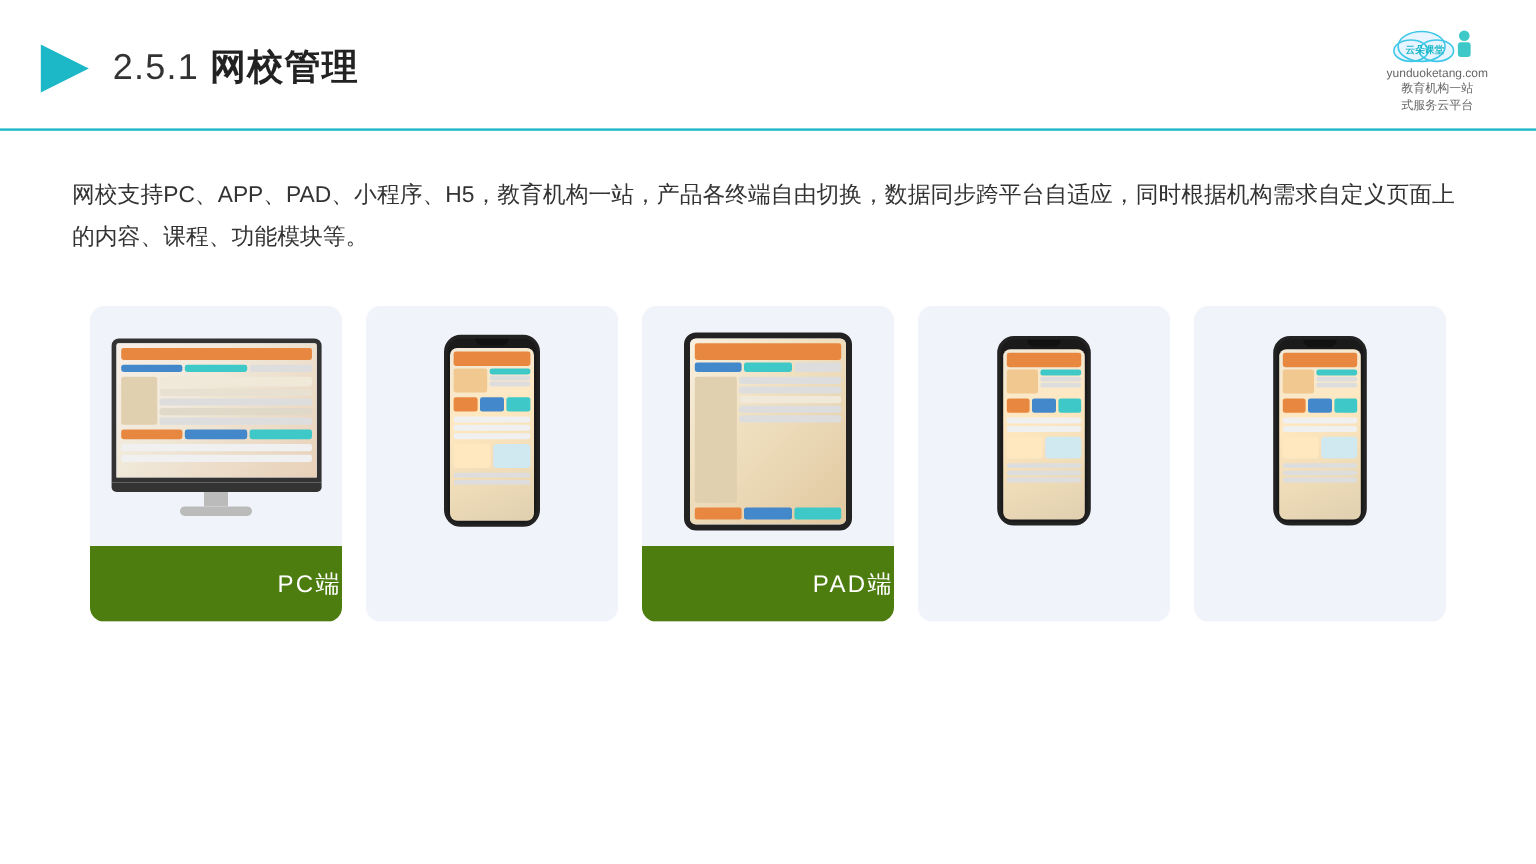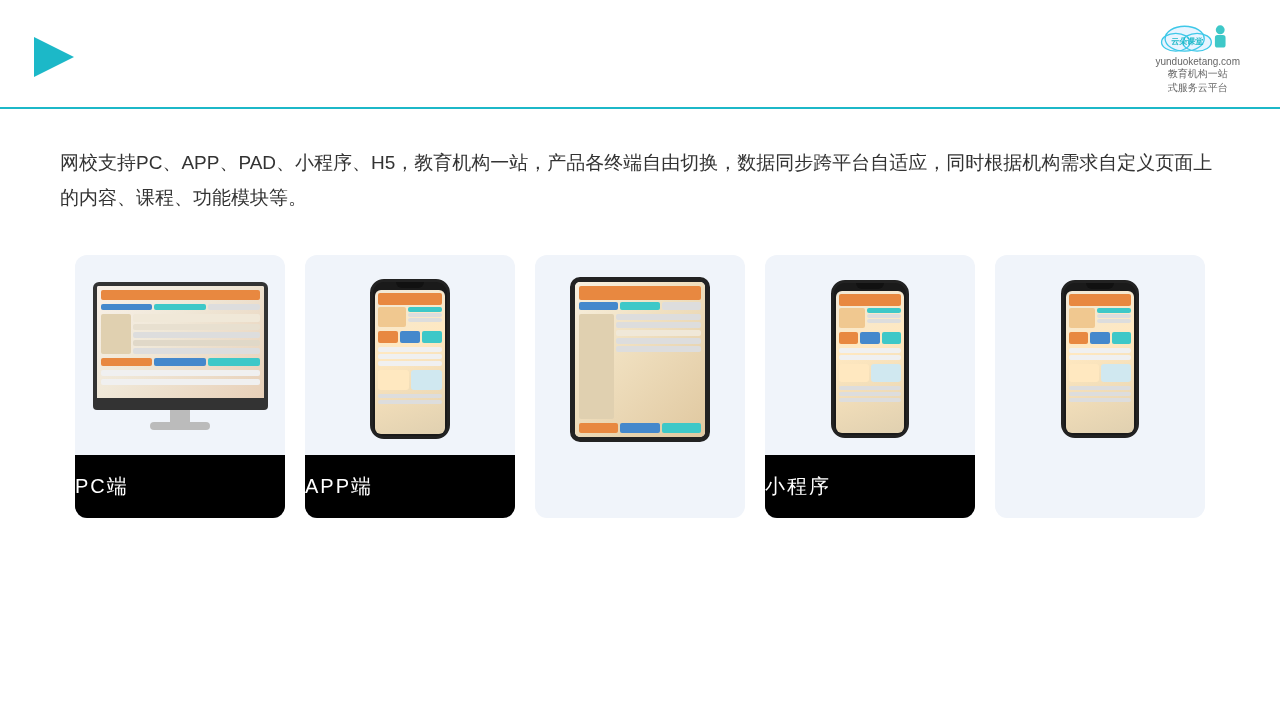--- a/index.html
+++ b/index.html
@@ -87,23 +87,23 @@
       width: 100%;
       height: 200px;
       display: flex;
       align-items: center;
       justify-content: center;
       padding: 16px 10px 8px;
     }
 
     .card-label {
       width: 100%;
-      background: #000000;
+      background: #4d7c0f;
       color: #fff;
-      text-align: left;
+      text-align: right;
       font-size: 20px;
       font-weight: 500;
       padding: 18px 0;
       letter-spacing: 2px;
     }
 
     
     .pc-monitor {
       position: relative;
       width: 175px;
@@ -231,20 +231,24 @@
   </style>
 </head>
 <body>
 
 <div class="header">
   <div class="header-left">
 
     <svg class="play-icon" viewBox="0 0 48 48" xmlns="http://www.w3.org/2000/svg">
       <polygon points="4,4 44,24 4,44" fill="#1cb8c8"></polygon>
     </svg>
+    <h1 class="page-title">
+      <span class="title-number">2.5.1</span>
+      <span class="title-chinese">网校管理</span>
+    </h1>
   </div>
 
   <div class="logo-area">
     <svg class="logo-cloud" viewBox="0 0 90 38" xmlns="http://www.w3.org/2000/svg">
 
       <ellipse cx="30" cy="22" rx="22" ry="14" fill="#e8f4ff"></ellipse>
       <ellipse cx="20" cy="26" rx="16" ry="10" fill="#e8f4ff"></ellipse>
       <ellipse cx="44" cy="26" rx="16" ry="10" fill="#e8f4ff"></ellipse>
 
       <ellipse cx="30" cy="22" rx="22" ry="14" fill="none" stroke="#3ec8e8" stroke-width="1.5"></ellipse>
@@ -337,21 +341,20 @@
           <div class="phone-screen-bar phone-bar-white" style="height:5px;"></div>
           <div style="display:flex; gap:2px; height:20px; margin-top:2px;">
             <div style="flex:1; background:#ffe8c0; border-radius:3px;"></div>
             <div style="flex:1; background:#d0e8f0; border-radius:3px;"></div>
           </div>
           <div class="phone-screen-bar phone-bar-light" style="height:4px; margin-top:2px;"></div>
           <div class="phone-screen-bar phone-bar-light" style="height:4px;"></div>
         </div>
       </div>
     </div>
-    <div class="card-label">APP端</div>
   </div>
 
   <div class="card">
     <div class="card-image-area">
       <div class="pad-mock">
         <div class="pad-screen">
           <div class="pad-bar pad-bar-orange" style="height:14px;"></div>
           <div style="display:flex; gap:2px; height:8px;">
             <div style="flex:1; background:#4488cc; border-radius:2px;"></div>
             <div style="flex:1; background:#3ec8c8; border-radius:2px;"></div>
@@ -368,20 +371,21 @@
             </div>
           </div>
           <div style="display:flex; gap:2px; height:10px; margin-top:2px;">
             <div style="flex:1; background:#e88840; border-radius:2px;"></div>
             <div style="flex:1; background:#4488cc; border-radius:2px;"></div>
             <div style="flex:1; background:#3ec8c8; border-radius:2px;"></div>
           </div>
         </div>
       </div>
     </div>
+    <div class="card-label">PAD端</div>
   </div>
 
   <div class="card">
     <div class="card-image-area">
       <div class="phone-mock" style="width:78px; height:158px;">
         <div class="phone-notch"></div>
         <div class="phone-screen">
           <div class="phone-screen-bar phone-bar-orange" style="height:12px;"></div>
           <div style="display:flex; gap:2px; height:20px;">
             <div style="width:26px; background:#f0c890; border-radius:2px;"></div>
@@ -401,21 +405,20 @@
           <div style="display:flex; gap:2px; height:18px; margin-top:2px;">
             <div style="flex:1; background:#ffe8c0; border-radius:3px;"></div>
             <div style="flex:1; background:#d0e8f0; border-radius:3px;"></div>
           </div>
           <div class="phone-screen-bar phone-bar-light" style="height:4px; margin-top:2px;"></div>
           <div class="phone-screen-bar phone-bar-light" style="height:4px;"></div>
           <div class="phone-screen-bar phone-bar-light" style="height:4px;"></div>
         </div>
       </div>
     </div>
-    <div class="card-label">小程序</div>
   </div>
 
   <div class="card">
     <div class="card-image-area">
       <div class="phone-mock" style="width:78px; height:158px;">
         <div class="phone-notch"></div>
         <div class="phone-screen">
           <div class="phone-screen-bar phone-bar-orange" style="height:12px;"></div>
           <div style="display:flex; gap:2px; height:20px;">
             <div style="width:26px; background:#f0c890; border-radius:2px;"></div>

